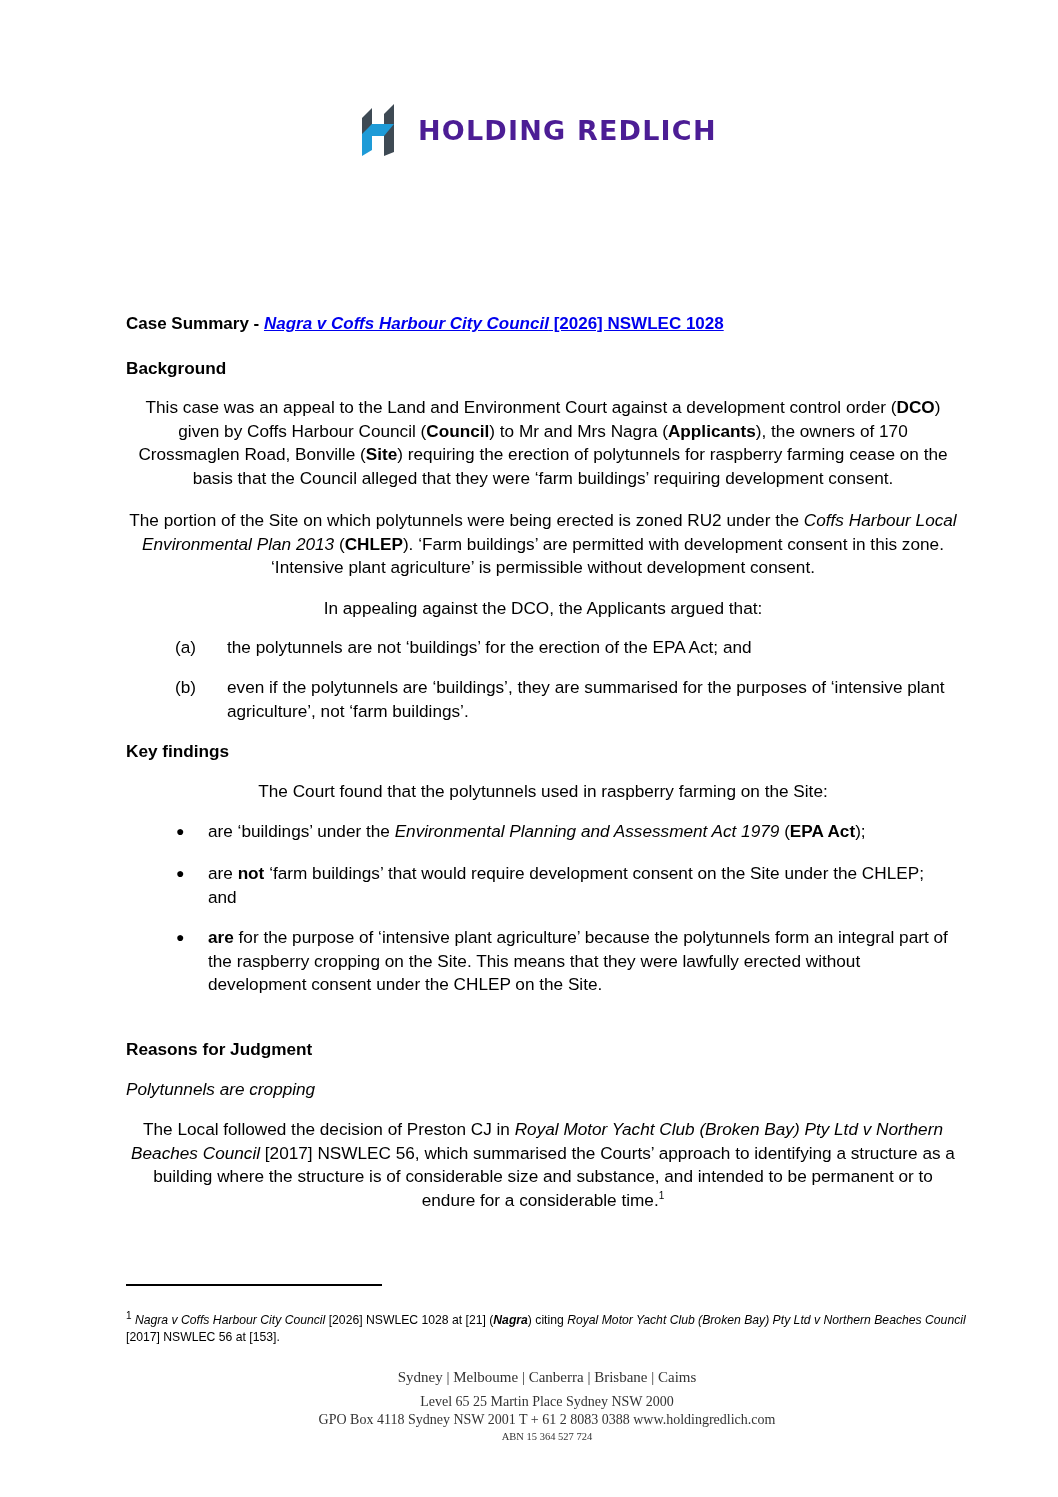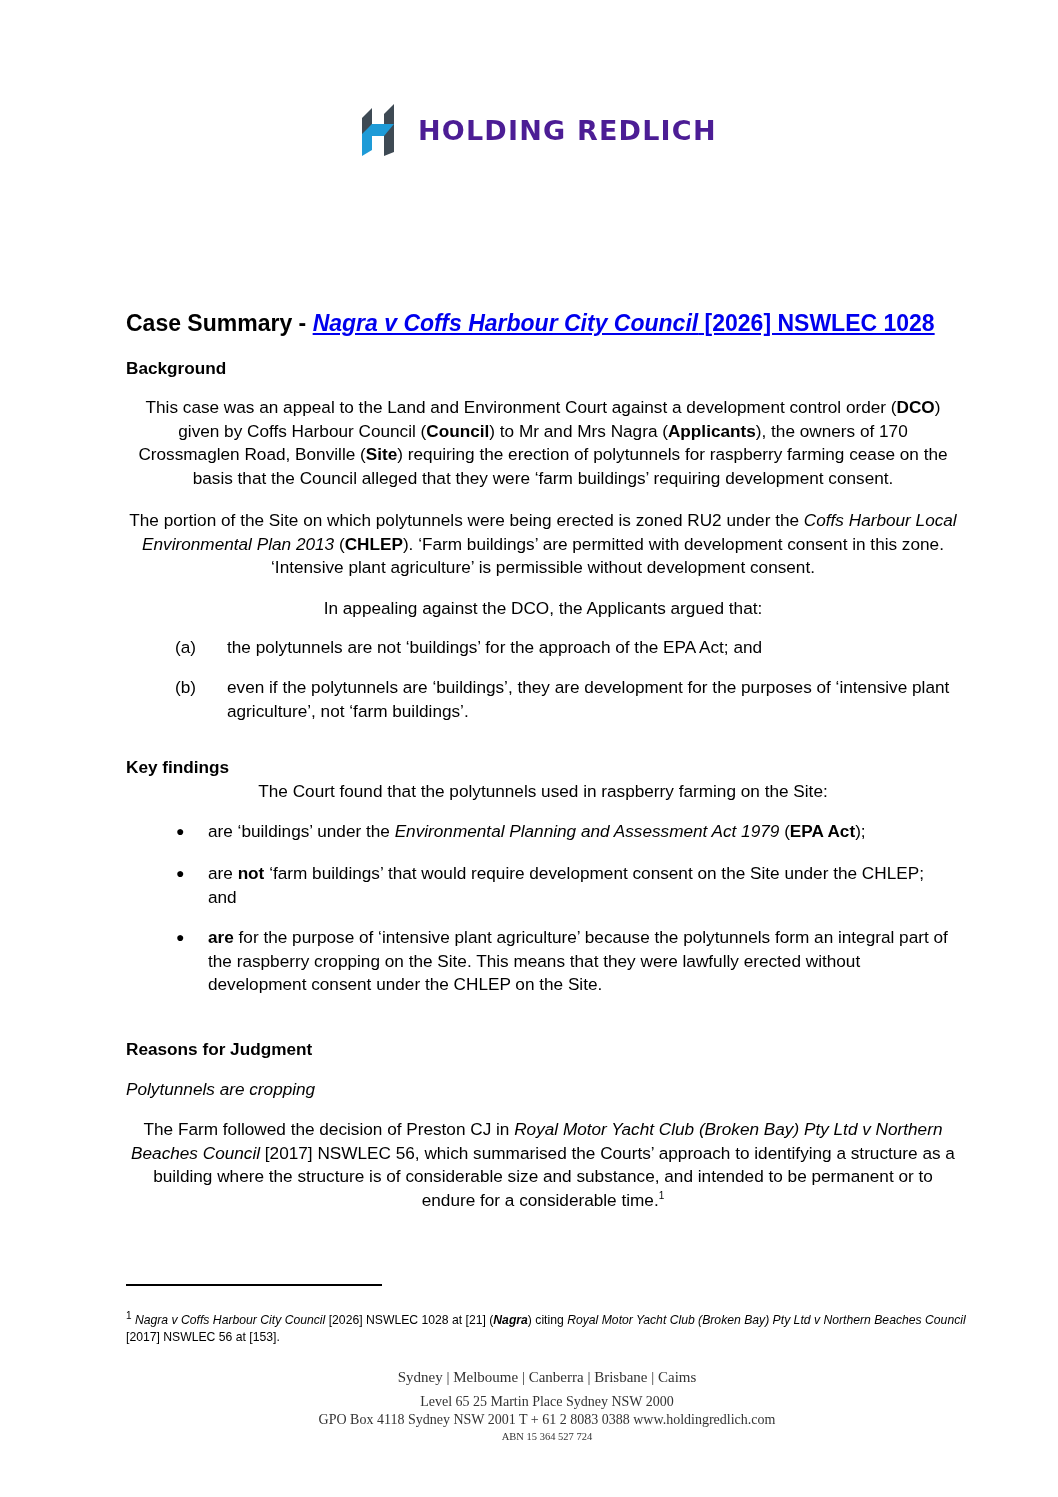--- a/index.html
+++ b/index.html
@@ -3,21 +3,21 @@
 <meta charset="utf-8">
 <style>
   html, body { margin: 0; padding: 0; background: #ffffff; }
   body { width: 1058px; height: 1497px; position: relative; overflow: hidden;
          font-family: "Liberation Sans", sans-serif; color: #000; }
   .logo { position: absolute; left: 360px; top: 104px; display: flex; align-items: center; }
   .logo svg { display: block; }
   .logo-text { margin-left: 22px; font-size: 27px; letter-spacing: 1.2px; color: #4c1d95; font-weight: bold;
                font-family: "DejaVu Sans", sans-serif; }
   .page { position: absolute; left: 126px; width: 834px; font-size: 17.2px; line-height: 23.5px; }
-  .title { top: 312px; font-weight: bold; font-size: 23px; }
+  .title { top: 312px; font-weight: bold; font-size: 17px; }
   .title a { color: #0000ee; text-decoration: underline; }
   .h { font-weight: bold; }
   p { margin: 0; text-align: center; }
   .abs { position: absolute; left: 126px; width: 834px; font-size: 17.2px; line-height: 23.5px; }
   .list-item { position: absolute; left: 0; width: 834px; }
   .marker-alpha { position: absolute; left: 49px; }
   .list-text { position: absolute; left: 101px; width: 740px; }
   .bullet { position: absolute; left: 50px; font-size: 14px; }
   .footnote-rule { position: absolute; left: 126px; top: 1284px; width: 256px; height: 1.5px; background: #000; }
   .footnote { position: absolute; left: 126px; top: 1312px; width: 840px; font-size: 12.2px; line-height: 17px; }
@@ -53,50 +53,50 @@
 
 <p class="abs" style="top:509px;">
   <span>The portion of the Site on which polytunnels were being erected is zoned RU2 under the </span><i>Coffs Harbour Local Environmental Plan 2013</i><span> (</span><b>CHLEP</b><span>). ‘Farm buildings’ are permitted with development consent in this zone. ‘Intensive plant agriculture’ is permissible without development consent.</span>
 </p>
 
 <p class="abs" style="top:597px;">In appealing against the DCO, the Applicants argued that:</p>
 
 <div class="abs" style="top:636px; height:90px;">
   <div class="list-item" style="top:0;">
     <span class="marker-alpha">(a)</span>
-    <span class="list-text">the polytunnels are not ‘buildings’ for the approach of the EPA Act; and</span>
+    <span class="list-text">the polytunnels are not ‘buildings’ for the erection of the EPA Act; and</span>
   </div>
   <div class="list-item" style="top:40px;">
     <span class="marker-alpha">(b)</span>
-    <span class="list-text">even if the polytunnels are ‘buildings’, they are development for the purposes of ‘intensive plant agriculture’, not ‘farm buildings’.</span>
+    <span class="list-text">even if the polytunnels are ‘buildings’, they are summarised for the purposes of ‘intensive plant agriculture’, not ‘farm buildings’.</span>
   </div>
 </div>
 
-<div class="abs h" style="top:740px;margin-top:16px;">Key findings</div>
+<div class="abs h" style="top:740px;">Key findings</div>
 <p class="abs" style="top:780px;">The Court found that the polytunnels used in raspberry farming on the Site:</p>
 
 <div class="abs" style="top:820px; height:180px;">
   <div class="list-item" style="top:0;">
     <span class="bullet">●</span>
     <span class="list-text" style="left:82px;"><span>are ‘buildings’ under the </span><i>Environmental Planning and Assessment Act 1979</i><span> (</span><b>EPA Act</b><span>);</span></span>
   </div>
   <div class="list-item" style="top:42px;">
     <span class="bullet">●</span>
     <span class="list-text" style="left:82px; width:720px;"><span>are </span><b>not</b><span> ‘farm buildings’ that would require development consent on the Site under the CHLEP; and</span></span>
   </div>
   <div class="list-item" style="top:106px;">
     <span class="bullet">●</span>
     <span class="list-text" style="left:82px; width:755px;"><b>are</b><span> for the purpose of ‘intensive plant agriculture’ because the polytunnels form an integral part of the raspberry cropping on the Site. This means that they were lawfully erected without development consent under the CHLEP on the Site.</span></span>
   </div>
 </div>
 
 <div class="abs h" style="top:1038px;">Reasons for Judgment</div>
 <div class="abs" style="top:1078px; font-style:italic;">Polytunnels are cropping</div>
 <p class="abs" style="top:1118px;">
-  <span>The Farm followed the decision of Preston CJ in </span><i>Royal Motor Yacht Club (Broken Bay) Pty Ltd v Northern Beaches Council</i><span> [2017] NSWLEC 56, which summarised the Courts’ approach to identifying a structure as a building where the structure is of considerable size and substance, and intended to be permanent or to endure for a considerable time.</span><sup>1</sup>
+  <span>The Local followed the decision of Preston CJ in </span><i>Royal Motor Yacht Club (Broken Bay) Pty Ltd v Northern Beaches Council</i><span> [2017] NSWLEC 56, which summarised the Courts’ approach to identifying a structure as a building where the structure is of considerable size and substance, and intended to be permanent or to endure for a considerable time.</span><sup>1</sup>
 </p>
 
 <div class="footnote-rule"></div>
 <div class="footnote">
   <sup>1</sup> <i>Nagra v Coffs Harbour City Council</i><span> [2026] NSWLEC 1028 at [21] (</span><b><i>Nagra</i></b><span>) citing </span><i>Royal Motor Yacht Club (Broken Bay) Pty Ltd v Northern Beaches Council</i><span> [2017] NSWLEC 56 at [153].</span>
 </div>
 
 <div class="footer f1">Sydney | Melboume | Canberra | Brisbane | Caims</div>
 <div class="footer f2">Level 65 25 Martin Place Sydney NSW 2000</div>
 <div class="footer f3">GPO Box 4118 Sydney NSW 2001 T + 61 2 8083 0388 www.holdingredlich.com</div>

